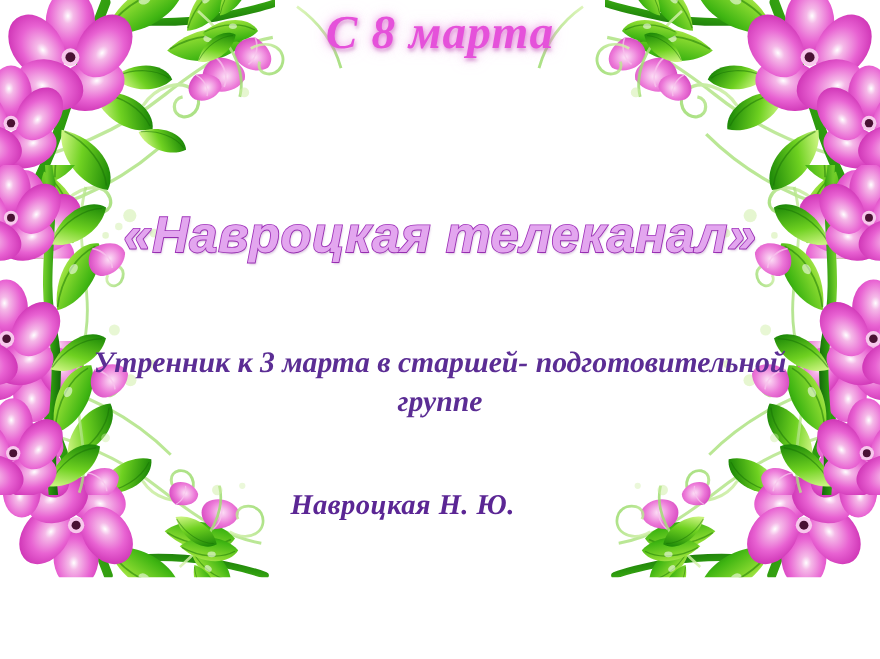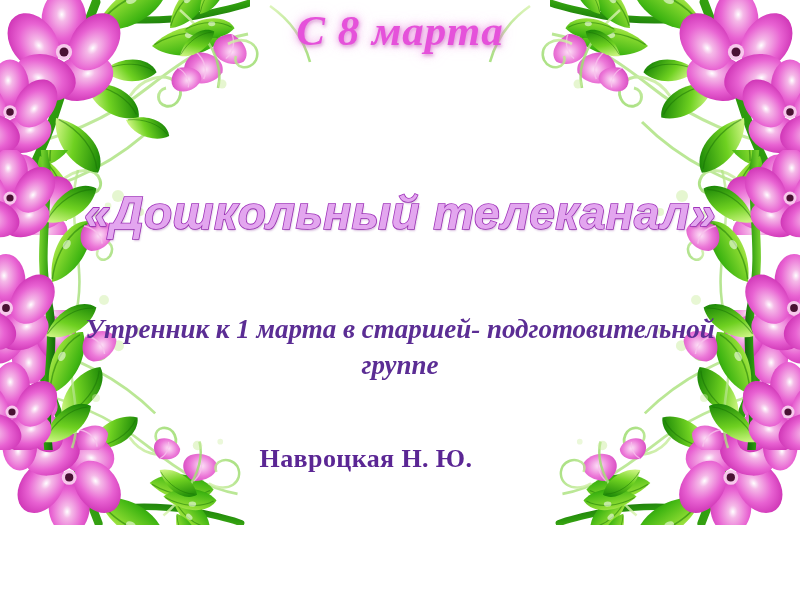--- a/index.html
+++ b/index.html
@@ -54,21 +54,21 @@
     font-family:"Liberation Serif", serif;
     font-style:italic;font-weight:600;
     font-size:27px;
     color:#5b2d94;
   }
 
   #author{
     left:0;right:0;top:444px;
     padding-right:68px;
     font-family:"Liberation Serif", serif;
-    font-weight:700;
+    font-style:italic;font-weight:700;
     font-size:26px;letter-spacing:.4px;
     color:#5b2694;
   }
 </style>
 </head>
 <body>
 
 <div id="slide">
 
   <div id="frame">
@@ -384,19 +384,19 @@
         <use href="#leafB" transform="translate(6,58) rotate(-14) scale(.72)"></use>
         <use href="#leaf" transform="translate(24,12) rotate(-40) scale(.62)"></use>
       </g>
       <use href="#flowerBud" transform="translate(6,70) rotate(148) scale(.72)"></use>
     </svg>
 
   </div>
 
   <div class="txt" id="hdr-holiday">С 8 марта</div>
 
-  <div class="txt" id="title-main">«Дошкольный телеканал»</div>
-
-  <div id="subtitle" class="txt">Утренник к 1 марта в старшей- подготовительной группе</div>
+  <div class="txt" id="title-main">«Навроцкая телеканал»</div>
+
+  <div id="subtitle" class="txt">Утренник к 3 марта в старшей- подготовительной группе</div>
 
   <div class="txt" id="author">Навроцкая Н. Ю.</div>
 
 </div>
 
 </body></html>

